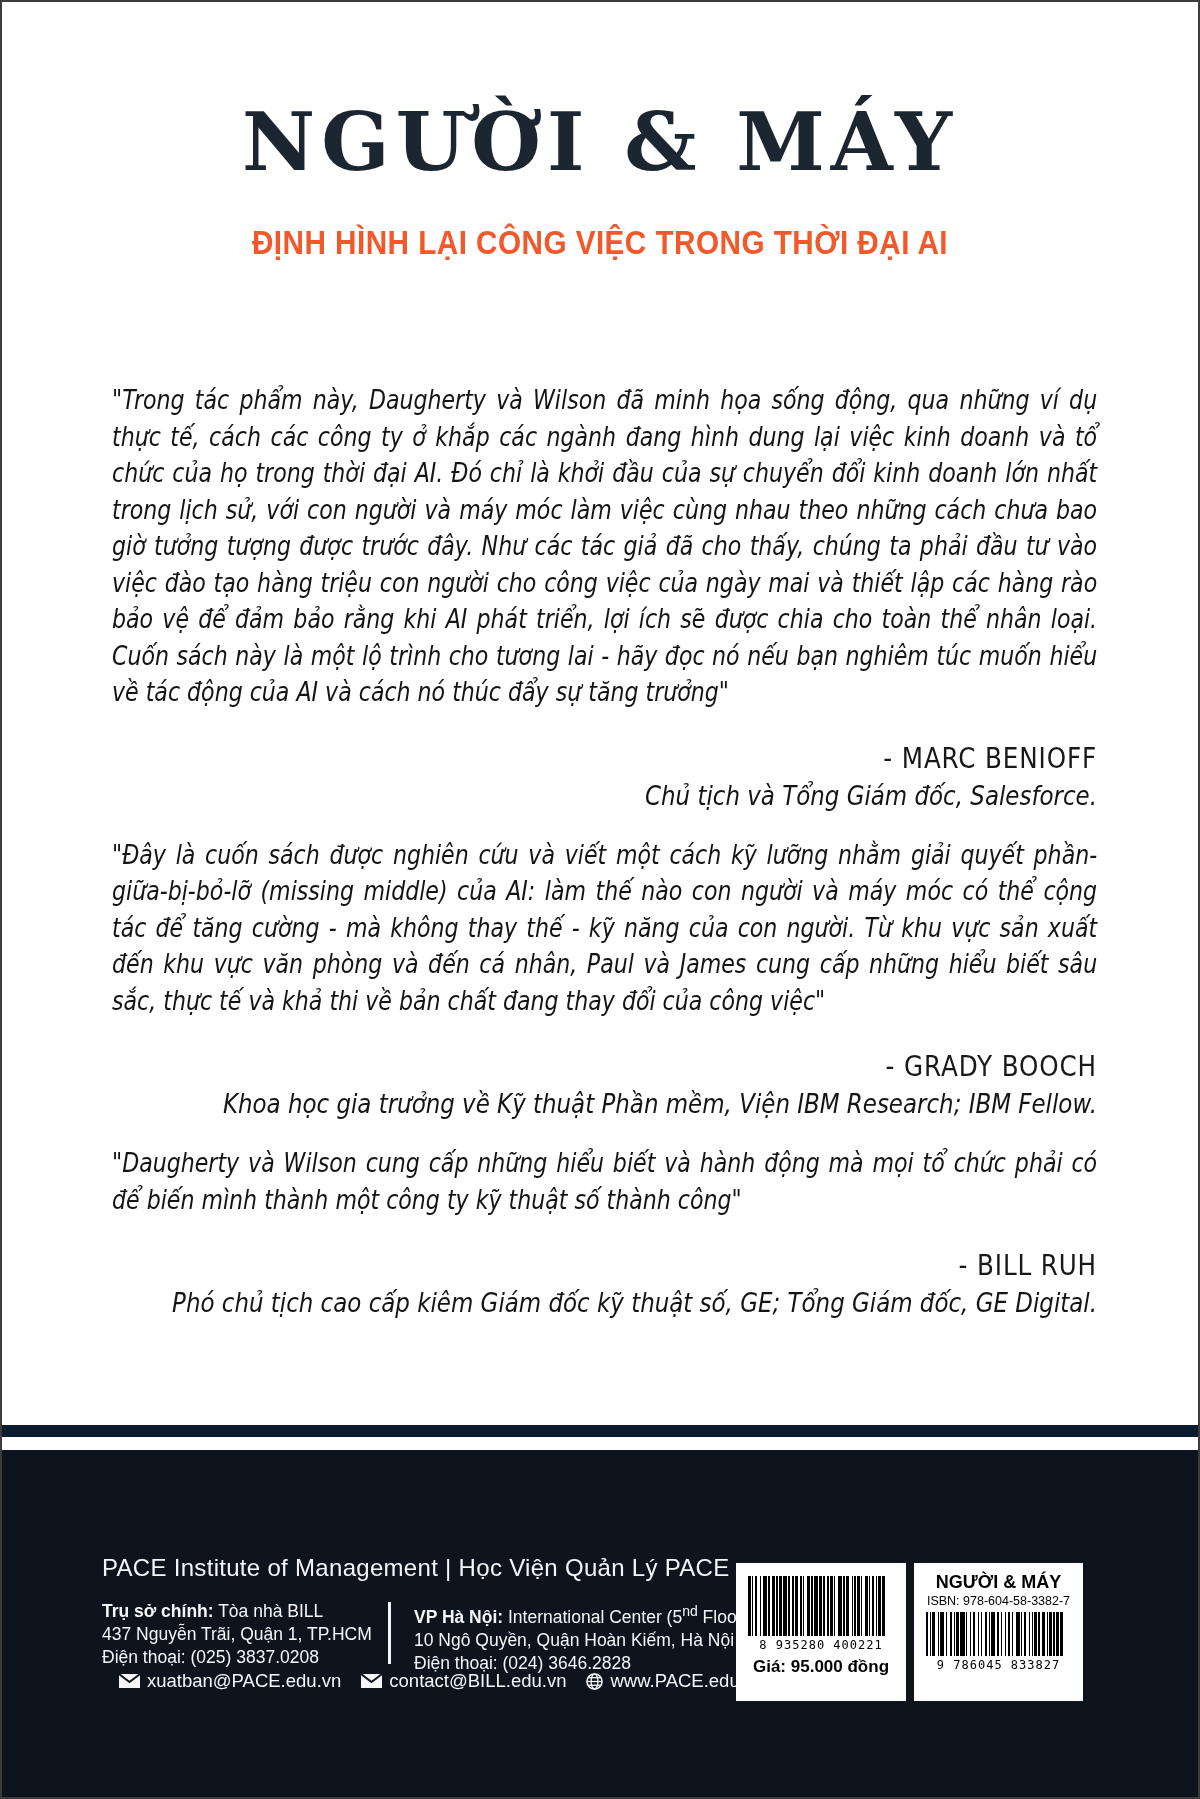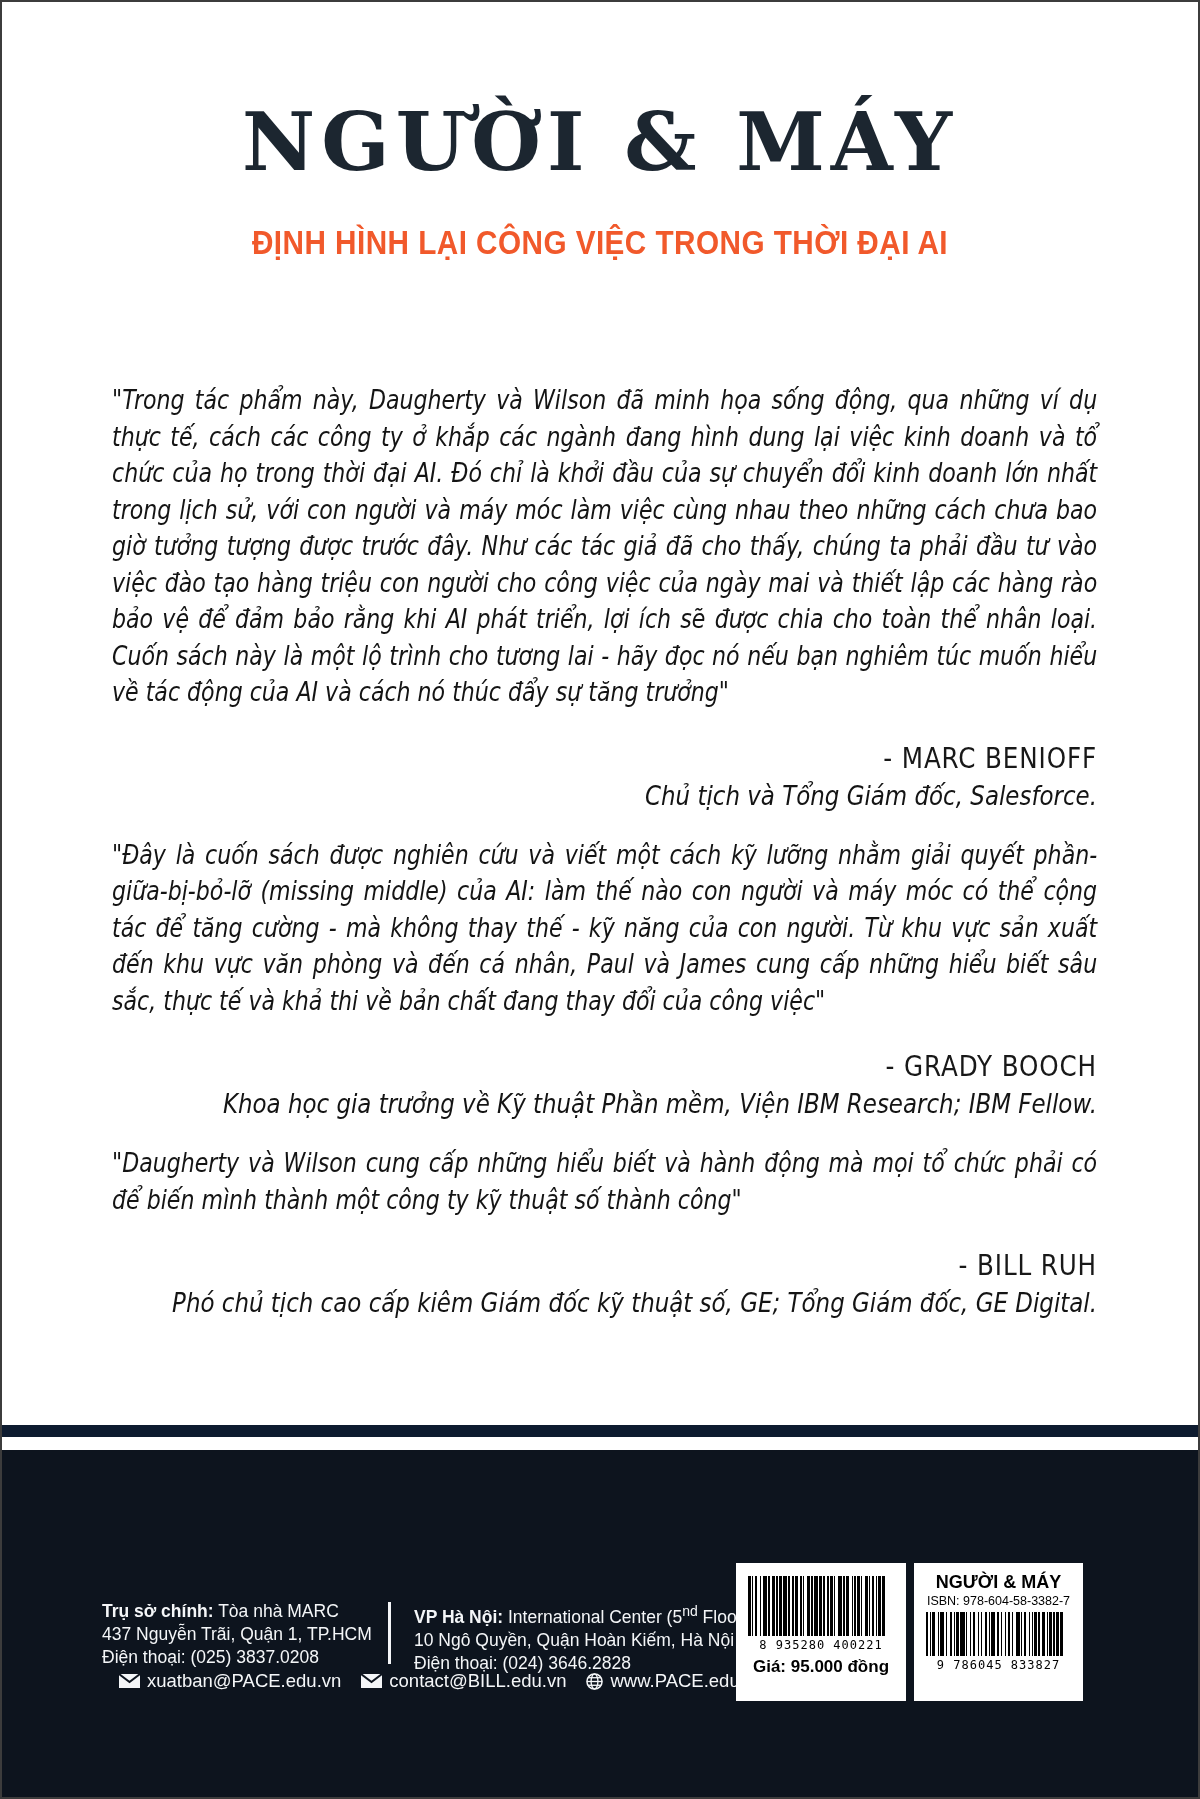--- a/index.html
+++ b/index.html
@@ -84,23 +84,24 @@
     <div class="attr-role">Khoa học gia trưởng về Kỹ thuật Phần mềm, Viện IBM Research; IBM Fellow.</div>
 
     <p class="quote q-next">"Daugherty và Wilson cung cấp những hiểu biết và hành động mà mọi tổ chức phải có để biến mình thành một công ty kỹ thuật số thành công"</p>
     <div class="attr-name">- BILL RUH</div>
     <div class="attr-role">Phó chủ tịch cao cấp kiêm Giám đốc kỹ thuật số, GE; Tổng Giám đốc, GE Digital.</div>
   </div>
 
   <div class="stripe"></div>
 
   <div class="footer">
+    <div class="org-line">PACE Institute of Management | Học Viện Quản Lý PACE</div>
 
     <div class="addr addr-hq">
-      <div><span class="b">Trụ sở chính:</span><span> Tòa nhà MARC</span></div>
+      <div><span class="b">Trụ sở chính:</span><span> Tòa nhà BILL</span></div>
       <div>437 Nguyễn Trãi, Quận 1, TP.HCM</div>
       <div>Điện thoại: (025) 3837.0208</div>
     </div>
 
     <div class="addr-divider"></div>
 
     <div class="addr addr-hn">
       <div><span class="b">VP Hà Nội:</span><span> International Center (5</span><sup>nd</sup><span> Floor)</span></div>
       <div>10 Ngô Quyền, Quận Hoàn Kiếm, Hà Nội</div>
       <div>Điện thoại: (024) 3646.2828</div>

